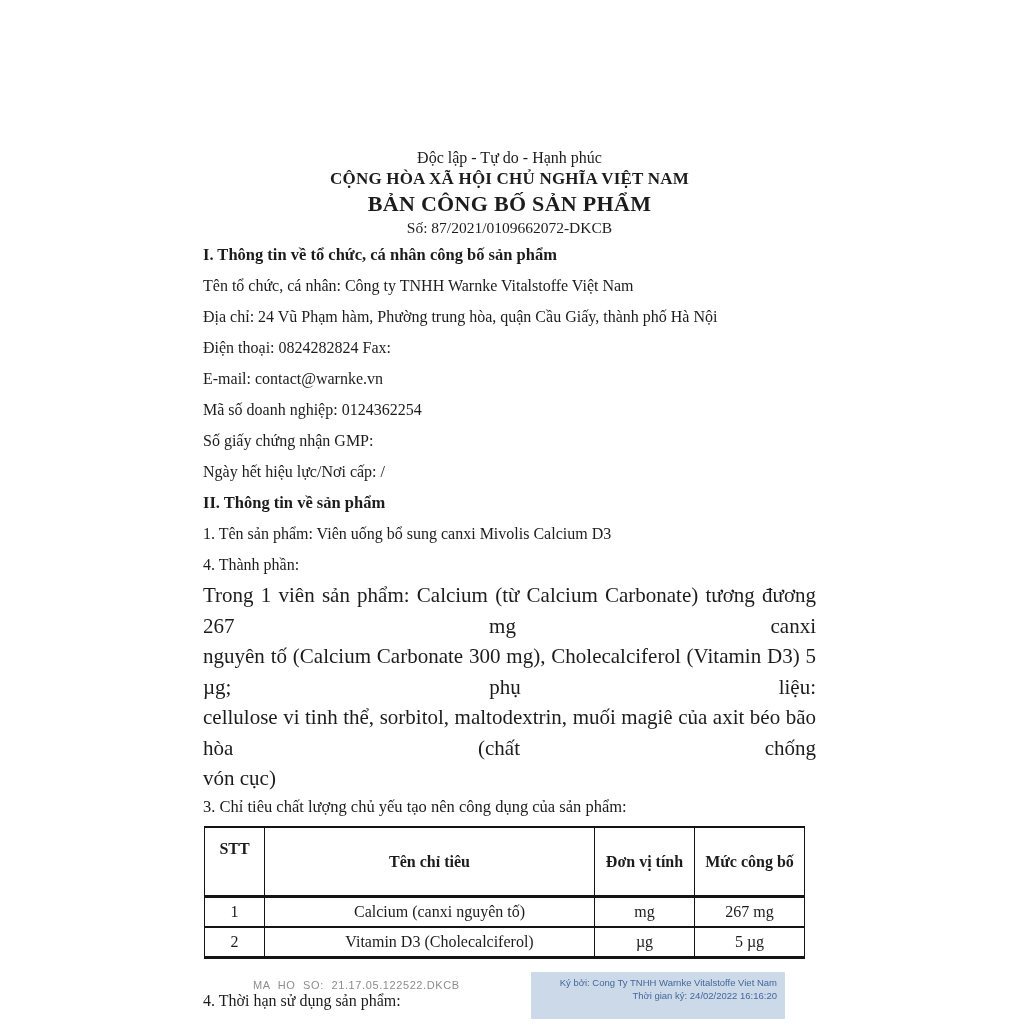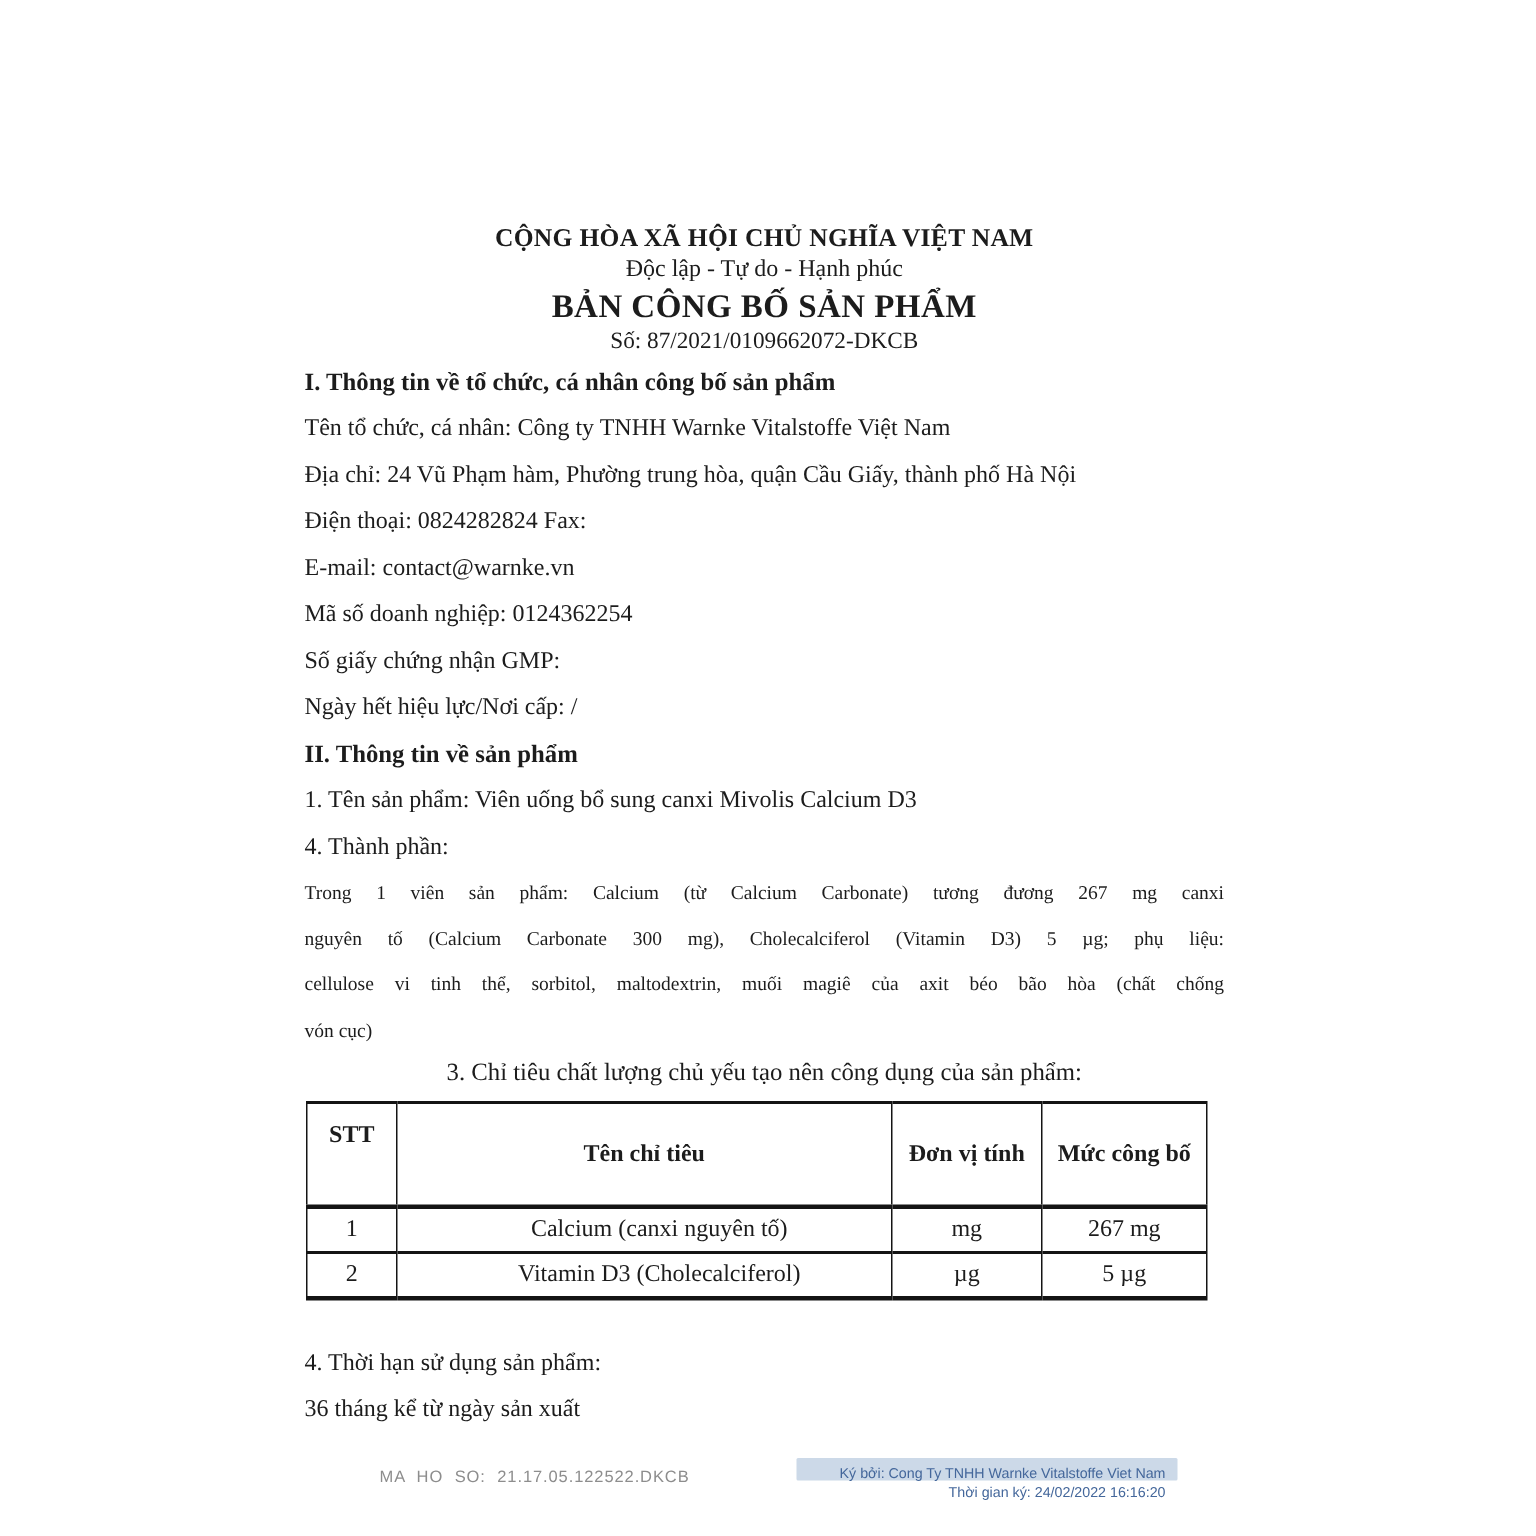--- a/index.html
+++ b/index.html
@@ -17,23 +17,23 @@
     left: 203px; top: 148px;
     width: 613px;
   }
   .center { text-align: center; }
   .nat-title  { font-weight: bold; font-size: 17px; line-height: 22px; letter-spacing: 0.2px; }
   .motto      { font-size: 16px; line-height: 20px; }
   .doc-title  { font-weight: bold; font-size: 22px; line-height: 27px; letter-spacing: 0.3px; }
   .doc-num    { font-size: 15.5px; line-height: 22px; }
   .line       { font-size: 16px; line-height: 31px; white-space: nowrap; }
   .hline      { font-size: 16.5px; line-height: 31px; font-weight: bold; white-space: nowrap; }
-  .para-line  { font-size: 13px; line-height: 30.5px; }
+  .para-line  { font-size: 21px; line-height: 30.5px; }
   .just       { text-align: justify; text-align-last: justify; }
-  .h3line     { font-size: 16.5px; line-height: 26px; white-space: nowrap; text-align: center; }
+  .h3line     { font-size: 16.5px; line-height: 26px; white-space: nowrap; }
 
   table.quality {
     border-collapse: collapse;
     table-layout: fixed;
     width: 600px;
     margin-top: 6px;
     margin-left: 1px;
   }
   table.quality col.c1 { width: 60px; }
   table.quality col.c2 { width: 330px; }
@@ -72,42 +72,42 @@
     font-family: "Liberation Sans", "DejaVu Sans", sans-serif;
     font-size: 11px;
     color: #8d8d8d;
     letter-spacing: 0.6px;
     word-spacing: 4px;
     white-space: nowrap;
   }
   .sig-box {
     position: absolute;
     left: 531px; top: 972px;
-    width: 254px; height: 15px;
+    width: 254px; height: 47px;
     background: #ccd9e8;
     border-radius: 1px;
     text-align: right;
     padding: 4px 8px 0 0;
     box-sizing: border-box;
   }
   .sig-box div {
     font-family: "Liberation Sans", "DejaVu Sans", sans-serif;
     font-size: 9.5px;
     line-height: 13px;
     color: #44679b;
     white-space: nowrap;
   }
 </style>
 </head>
 <body>
 
 <div class="page">
 
+  <div class="center motto">Độc lập - Tự do - Hạnh phúc</div>
   <div class="center nat-title">CỘNG HÒA XÃ HỘI CHỦ NGHĨA VIỆT NAM</div>
-  <div class="center motto">Độc lập - Tự do - Hạnh phúc</div>
   <div class="center doc-title">BẢN CÔNG BỐ SẢN PHẨM</div>
   <div class="center doc-num">Số: 87/2021/0109662072-DKCB</div>
 
   <div class="hline">I. Thông tin về tổ chức, cá nhân công bố sản phẩm</div>
   <div class="line">Tên tổ chức, cá nhân: Công ty TNHH Warnke Vitalstoffe Việt Nam</div>
   <div class="line">Địa chỉ: 24 Vũ Phạm hàm, Phường trung hòa, quận Cầu Giấy, thành phố Hà Nội</div>
   <div class="line">Điện thoại: 0824282824 Fax:</div>
   <div class="line">E-mail: contact@warnke.vn</div>
   <div class="line">Mã số doanh nghiệp: 0124362254</div>
   <div class="line">Số giấy chứng nhận GMP:</div>

